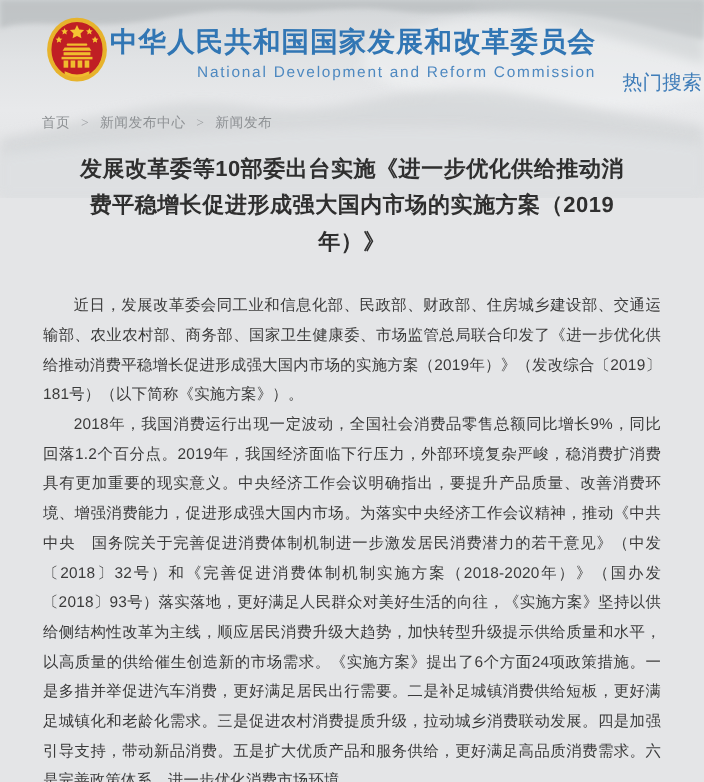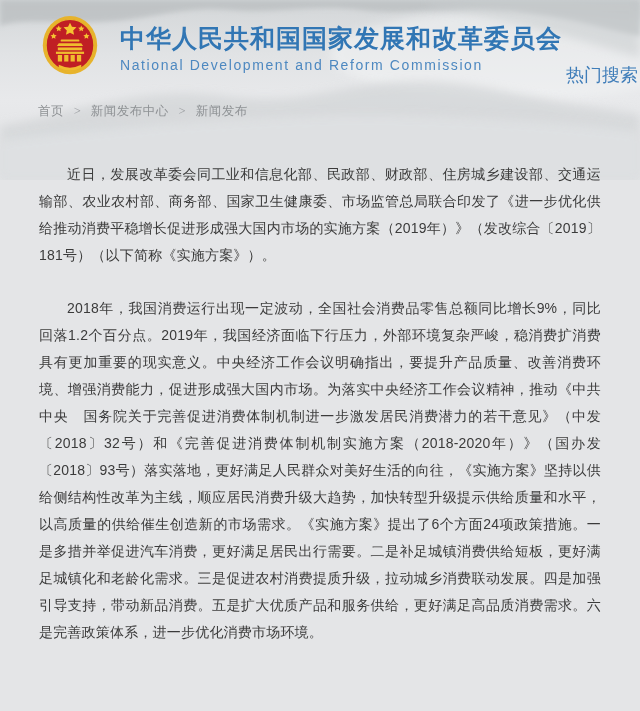--- a/index.html
+++ b/index.html
@@ -14,28 +14,28 @@
   .bg-decor {
     position: absolute; top: 0; left: 0; width: 640px; height: 180px;
     pointer-events: none;
   }
   
   .site-header {
     position: absolute; top: 14px; left: 40px;
     display: flex; align-items: center; cursor: pointer;
   }
   .emblem { width: 60px; height: 66px; flex: 0 0 auto; }
-  .brand { margin-left: 20px; padding-top: 4px; }
+  .brand { margin-left: 0; padding-top: 4px; }
   .brand-zh {
     font-size: 25px; font-weight: bold; color: #3176b4;
     letter-spacing: 1px; line-height: 30px; white-space: nowrap;
   }
   .brand-en {
     font-size: 14px; color: #4d88c0; letter-spacing: 1.6px;
-    line-height: 20px; margin-top: 2px; white-space: nowrap;
+    line-height: 20px; margin-top: 2px; white-space: nowrap; text-align: right;
   }
   .hot-search {
     position: absolute; top: 63px; right: 2px;
     font-size: 18px; color: #3f7db9; cursor: pointer; white-space: nowrap;
   }
   
   .breadcrumb {
     position: absolute; top: 103px; left: 38px;
     font-size: 12.5px; color: #8e9194; letter-spacing: 0.5px; font-family: Liberation Serif, serif;
   }
@@ -46,21 +46,21 @@
     position: absolute; top: 134px; left: 39px; width: 562px;
   }
   .article-title {
     max-width: 512px; margin: 4px auto 0;
     font-size: 20px; font-weight: bold; color: #2f2f2f;
     text-align: center; line-height: 33px; letter-spacing: 0.5px;
   }
   .article-body { margin-top: 27px; }
   .article-body p {
     font-size: 14px; line-height: 27px; color: #3b3b3b;
-    text-align: justify; text-indent: 2em; letter-spacing: 0.2px; margin-top: 26px;
+    text-align: justify; text-indent: 2em; letter-spacing: 0.2px;
   }
 </style>
 </head>
 <body>
 
 <svg class="bg-decor" viewBox="0 0 640 180" xmlns="http://www.w3.org/2000/svg" aria-hidden="true">
   <defs>
     <filter id="soft1" x="-20%" y="-50%" width="140%" height="220%">
         <feGaussianBlur stdDeviation="2.5"></feGaussianBlur>
       </filter>
@@ -111,17 +111,18 @@
 
 <nav class="breadcrumb">
   <span class="crumb">首页</span>
   <span class="sep">&gt;</span>
   <span class="crumb">新闻发布中心</span>
   <span class="sep">&gt;</span>
   <span class="crumb">新闻发布</span>
 </nav>
 
 <article class="article">
+  <h1 class="article-title">发展改革委等10部委出台实施《进一步优化供给推动消费平稳增长促进形成强大国内市场的实施方案（2019年）》</h1>
   <div class="article-body">
     <p>近日，发展改革委会同工业和信息化部、民政部、财政部、住房城乡建设部、交通运输部、农业农村部、商务部、国家卫生健康委、市场监管总局联合印发了《进一步优化供给推动消费平稳增长促进形成强大国内市场的实施方案（2019年）》（发改综合〔2019〕181号）（以下简称《实施方案》）。</p>
     <p>2018年，我国消费运行出现一定波动，全国社会消费品零售总额同比增长9%，同比回落1.2个百分点。2019年，我国经济面临下行压力，外部环境复杂严峻，稳消费扩消费具有更加重要的现实意义。中央经济工作会议明确指出，要提升产品质量、改善消费环境、增强消费能力，促进形成强大国内市场。为落实中央经济工作会议精神，推动《中共中央　国务院关于完善促进消费体制机制进一步激发居民消费潜力的若干意见》（中发〔2018〕32号）和《完善促进消费体制机制实施方案（2018-2020年）》（国办发〔2018〕93号）落实落地，更好满足人民群众对美好生活的向往，《实施方案》坚持以供给侧结构性改革为主线，顺应居民消费升级大趋势，加快转型升级提示供给质量和水平，以高质量的供给催生创造新的市场需求。《实施方案》提出了6个方面24项政策措施。一是多措并举促进汽车消费，更好满足居民出行需要。二是补足城镇消费供给短板，更好满足城镇化和老龄化需求。三是促进农村消费提质升级，拉动城乡消费联动发展。四是加强引导支持，带动新品消费。五是扩大优质产品和服务供给，更好满足高品质消费需求。六是完善政策体系，进一步优化消费市场环境。</p>
   </div>
 </article>
 
 </body></html>

